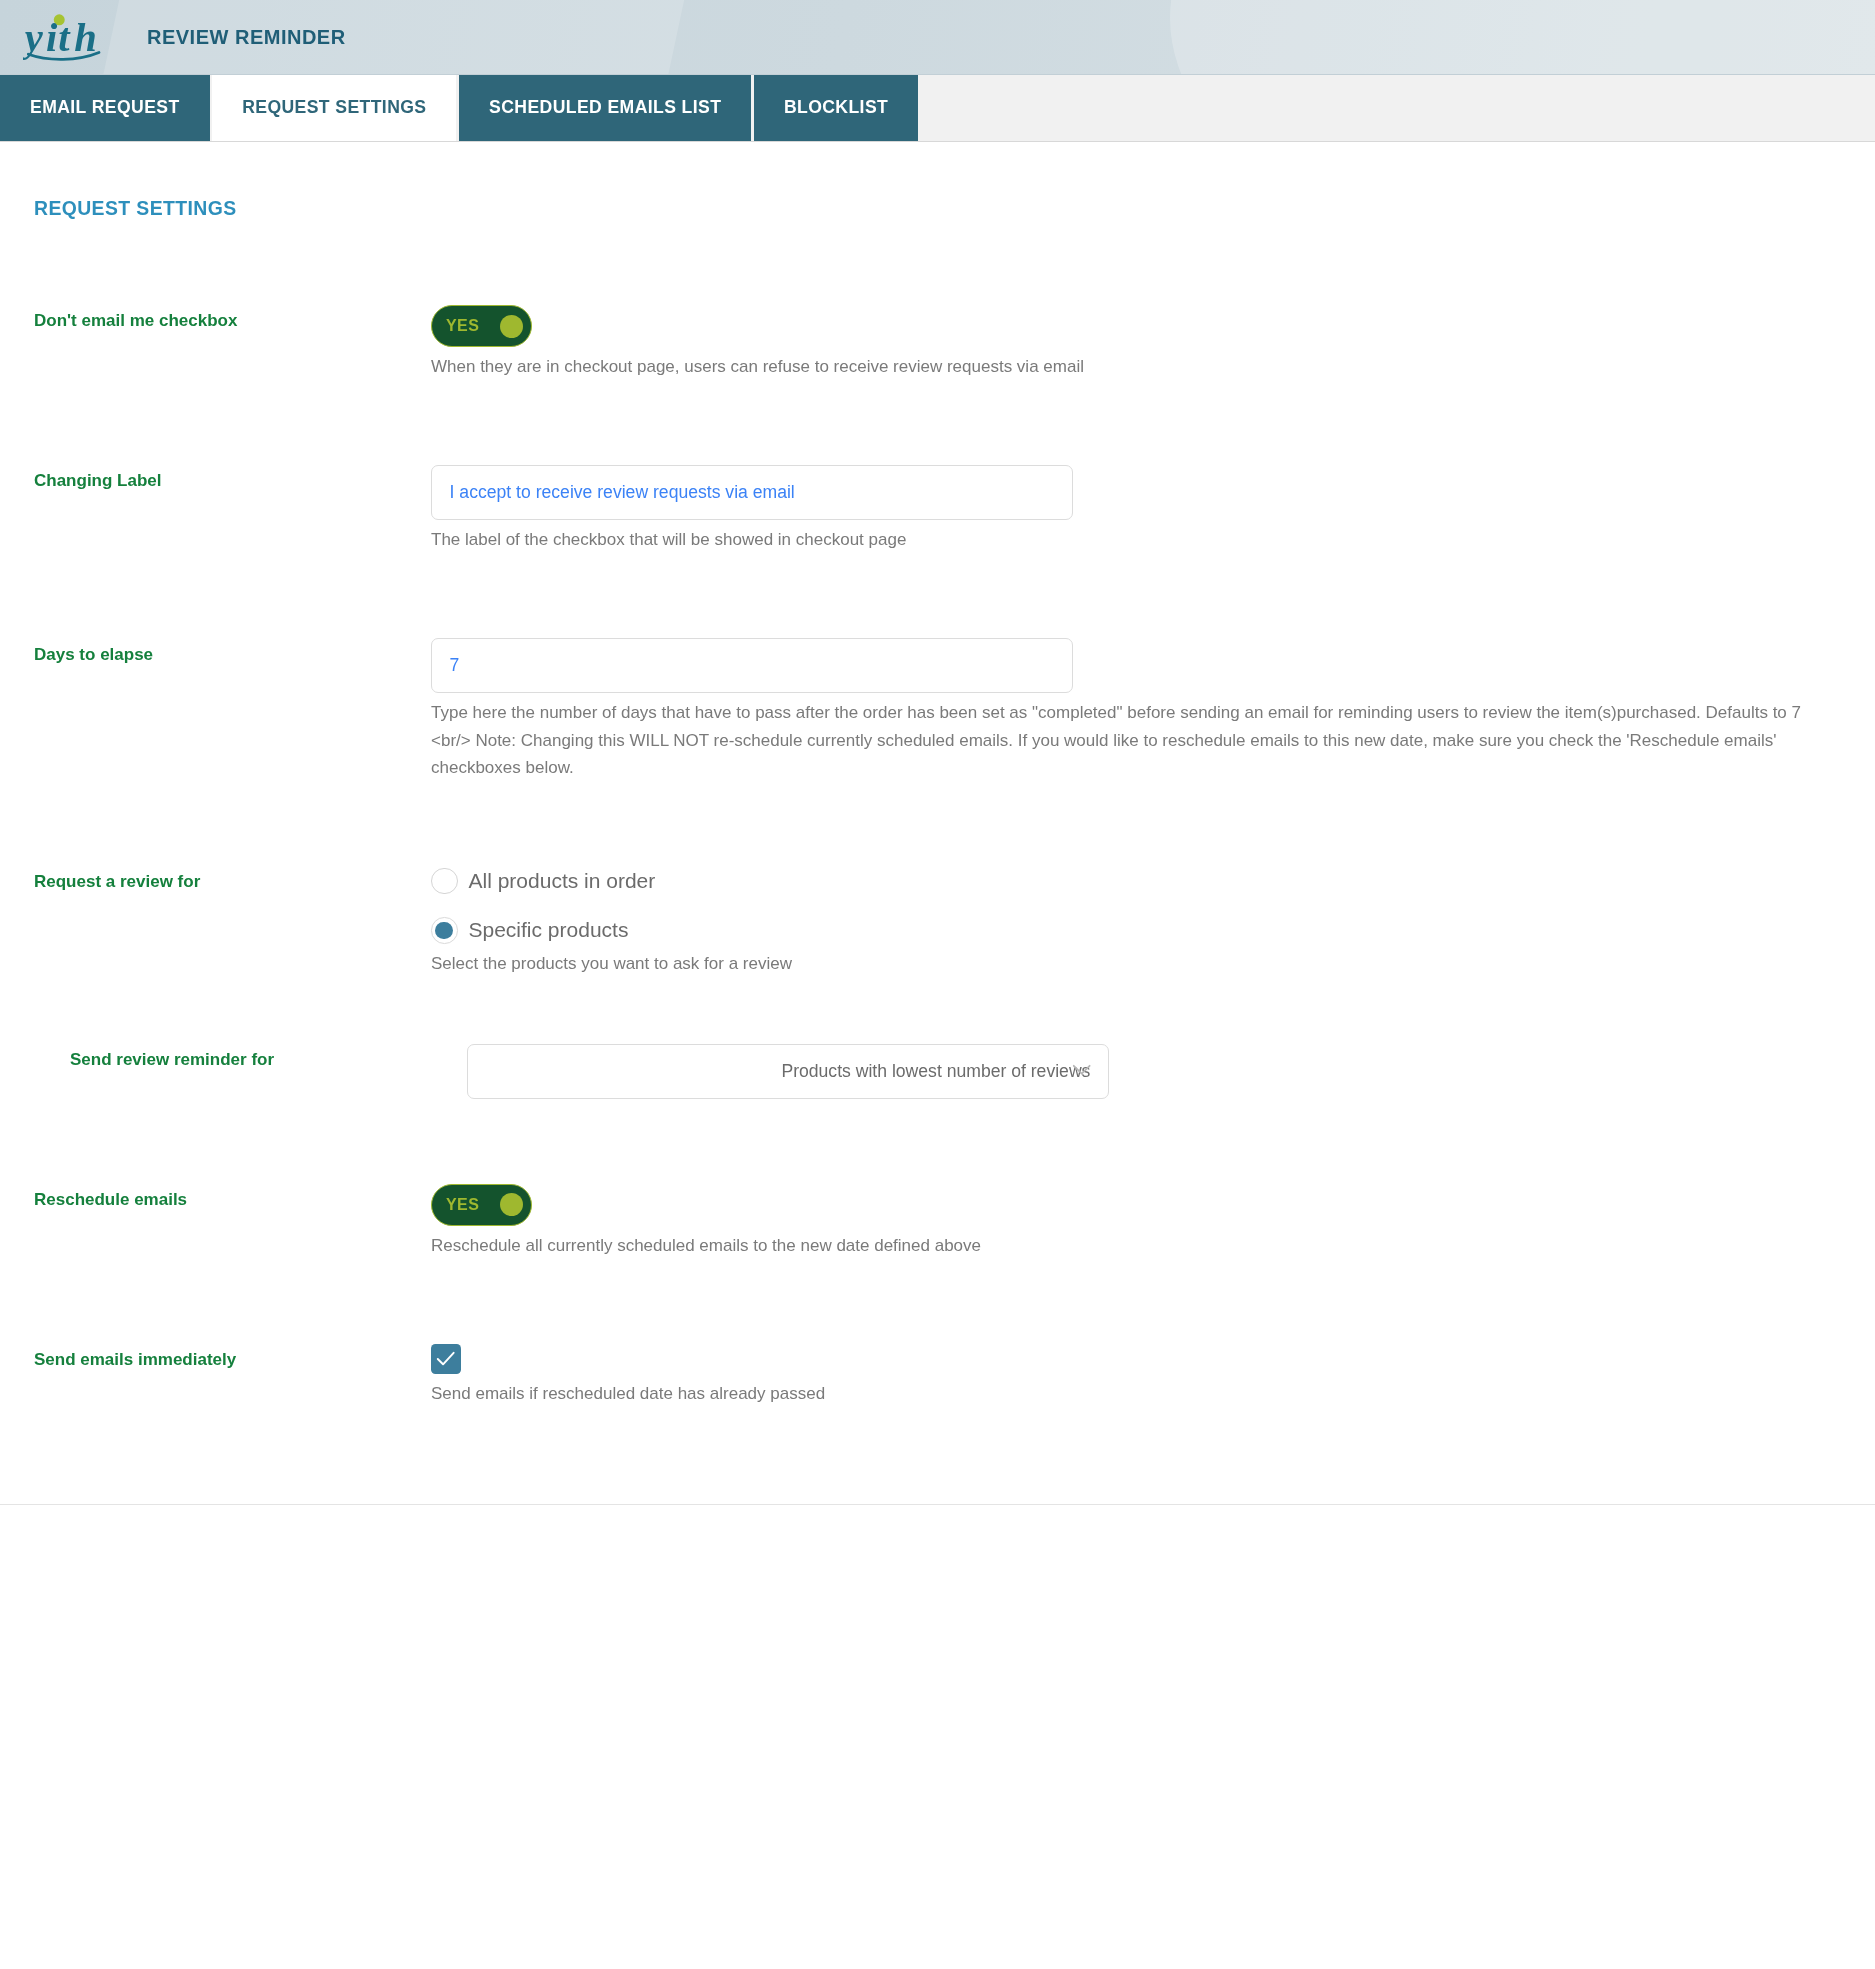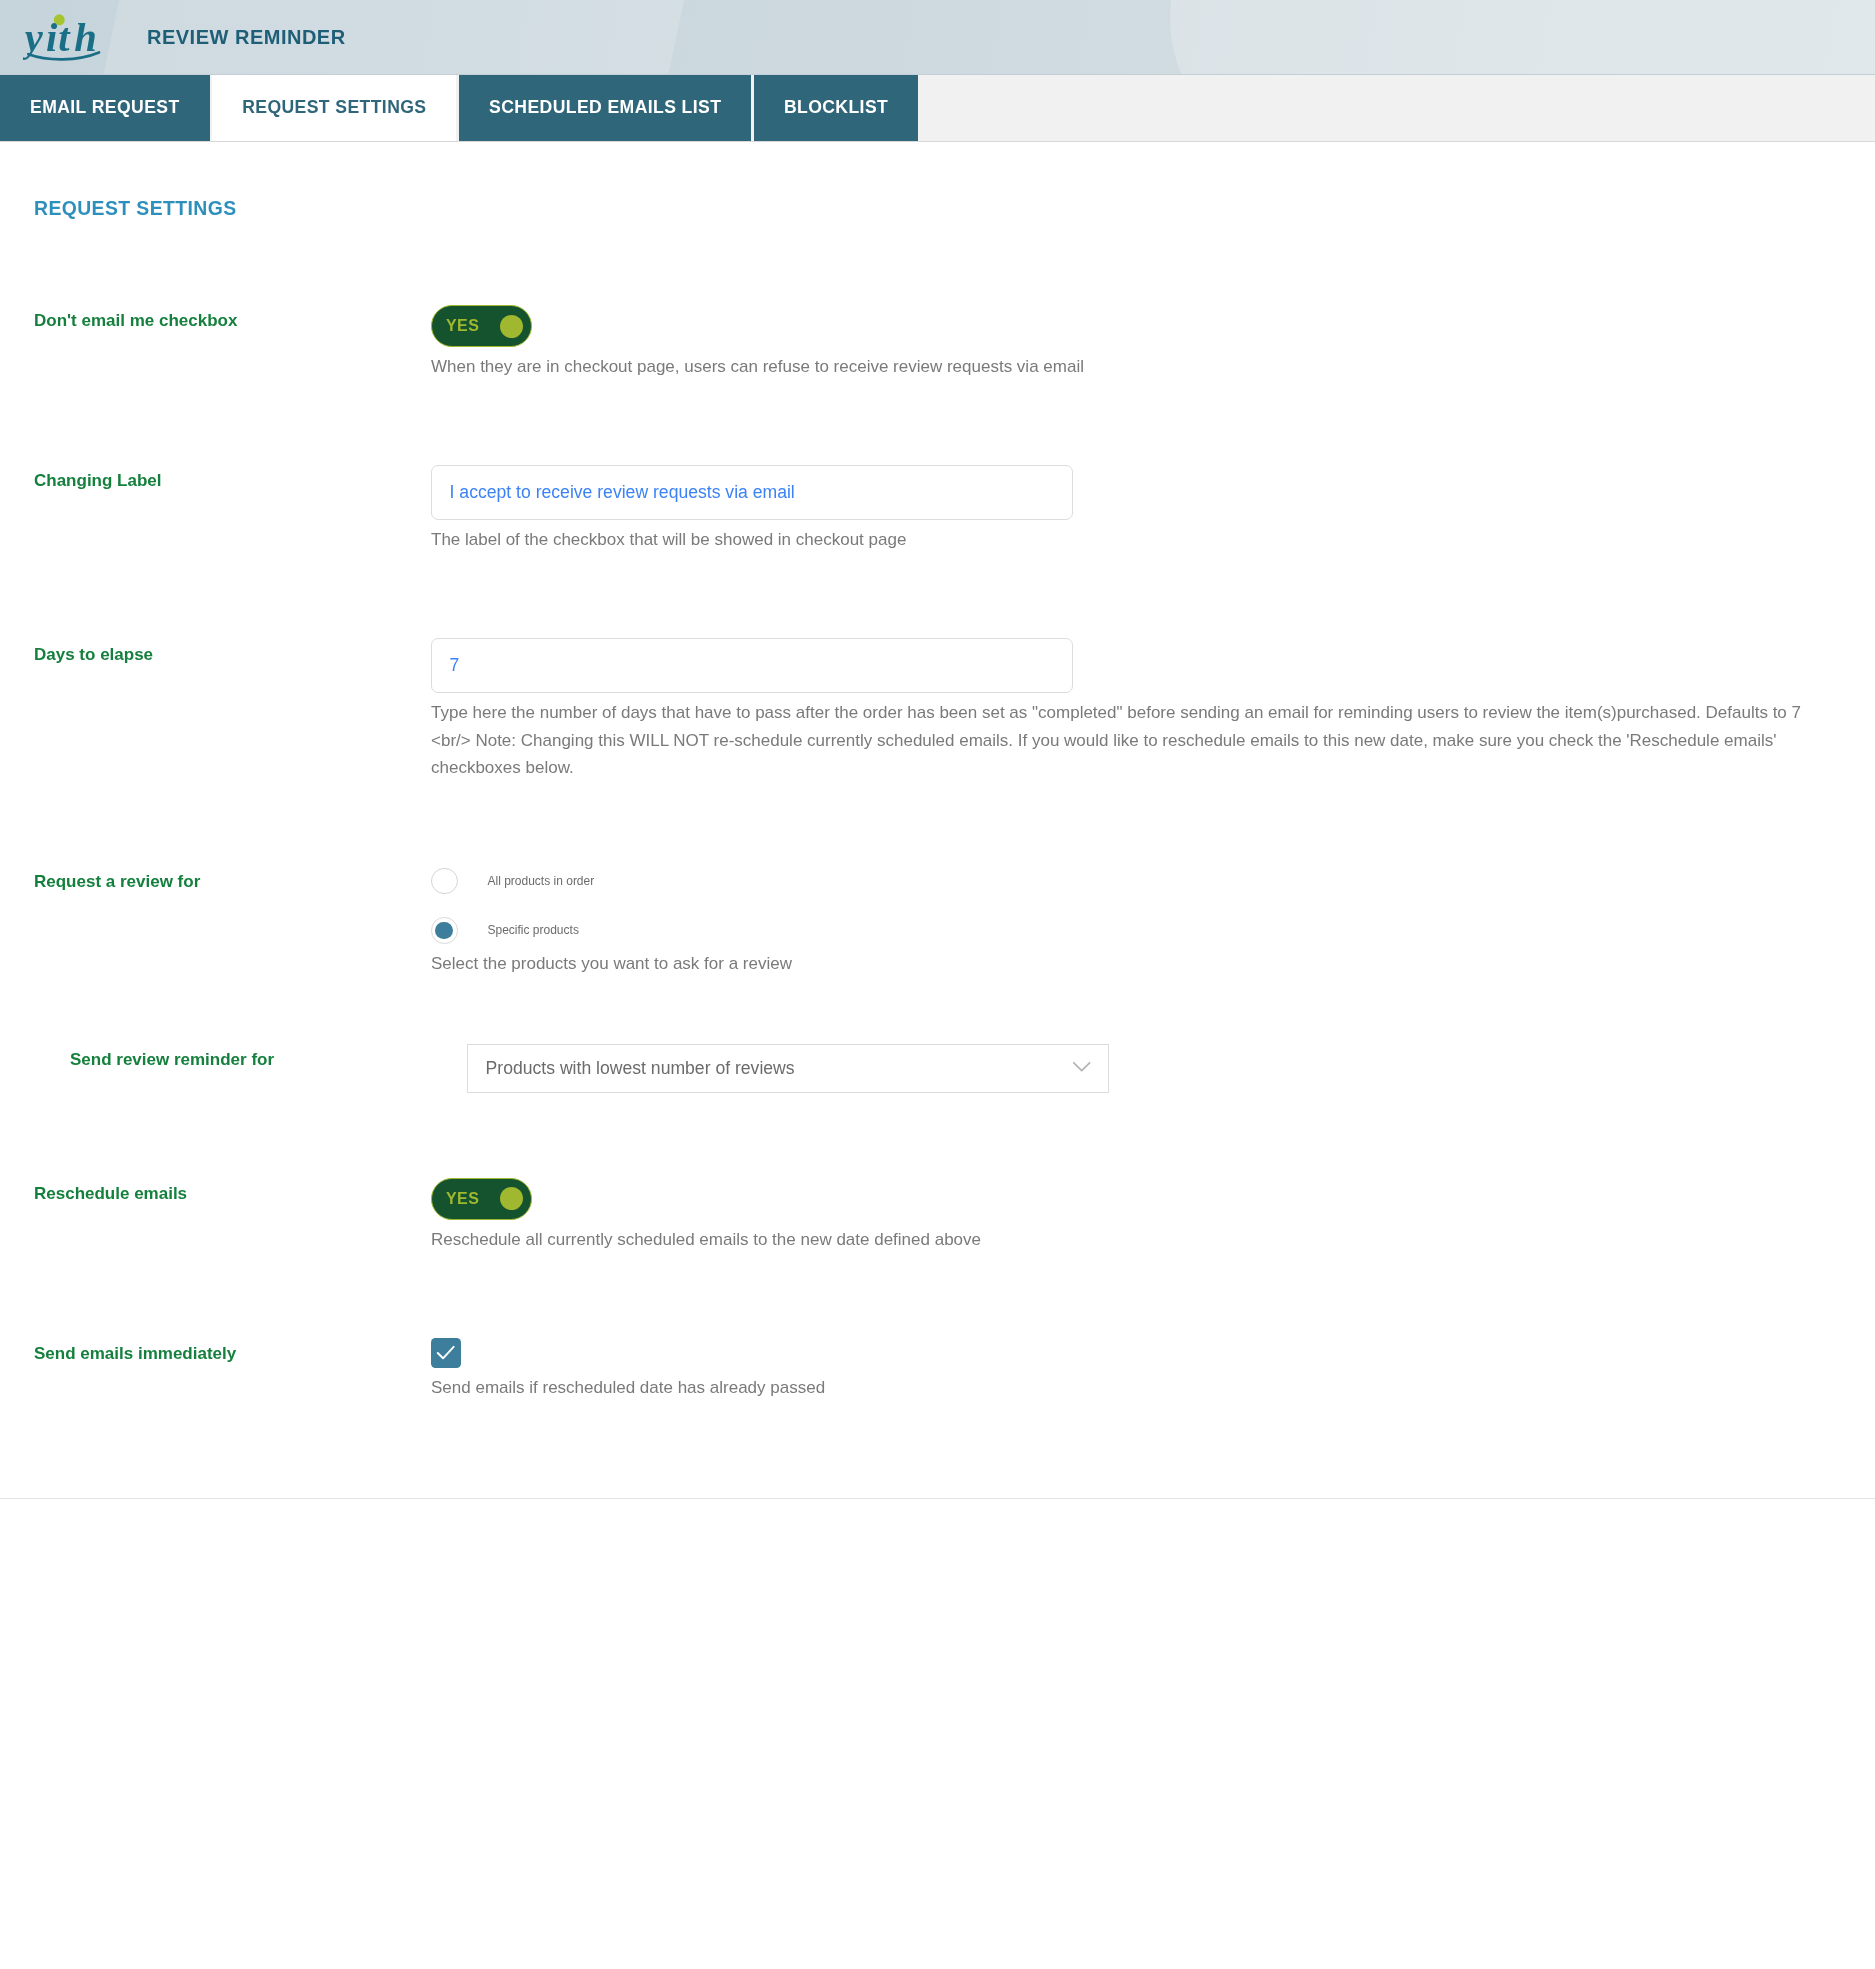--- a/index.html
+++ b/index.html
@@ -185,31 +185,32 @@
   }
   .text-input::placeholder { color: #9a9a9a; }
 
   
   .select-wrap {
     position: relative;
     width: 642px;
   }
   .select-box {
     width: 642px;
-    height: 49px;
+    height: 55px;
     border: 0.9px solid #dcdcdc;
-    border-radius: 0;
+    border-radius: 7px;
     background: #ffffff;
     display: flex;
     align-items: center;
     padding: 0 17.6px;
     font-size: 17.6px;
     color: #6b6b6b;
     cursor: pointer;
     user-select: none;
+    justify-content: flex-end;
   }
   .select-caret {
     position: absolute;
     right: 17.6px;
     top: 50%;
     transform: translateY(-50%);
     pointer-events: none;
     color: #b5b5b5;
   }
 
@@ -235,22 +236,22 @@
     justify-content: center;
   }
   .radio-mark.checked { border-color: #dadada; }
   .radio-dot {
     width: 17.6px;
     height: 17.6px;
     border-radius: 50%;
     background: #3d7e9d;
   }
   .radio-label {
-    margin-left: 30px;
-    font-size: 12px;
+    margin-left: 11px;
+    font-size: 21px;
     color: #6b6b6b;
   }
 
   
   .checkbox {
     width: 30px;
     height: 30px;
     border-radius: 4.4px;
     background: #3d7e9d;
     display: inline-flex;

